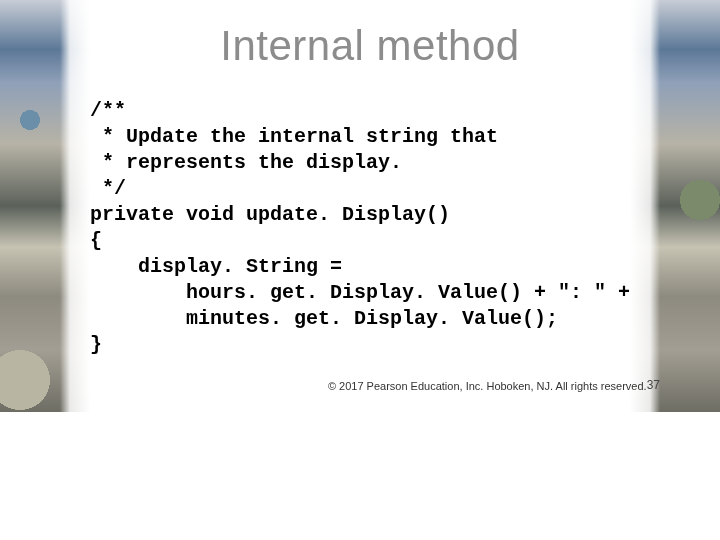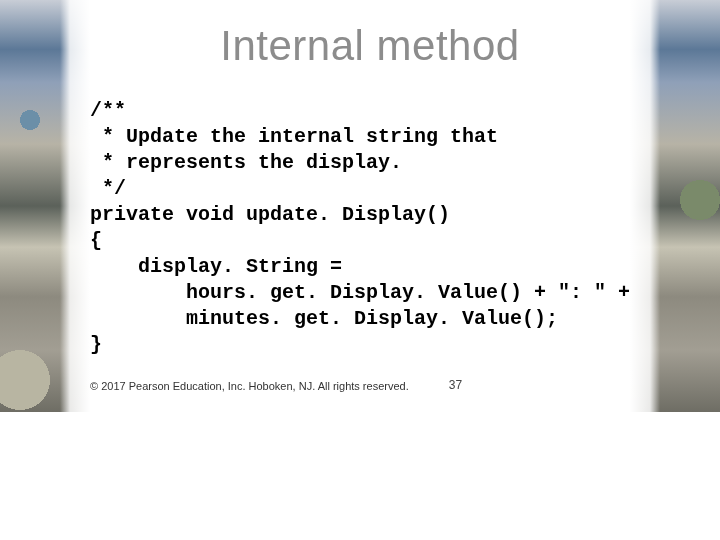--- a/index.html
+++ b/index.html
@@ -67,25 +67,24 @@
     color: #000;
     white-space: pre;
     margin-left: 20px;
   }
   .footer {
     position: absolute;
     bottom: 20px;
     left: 90px;
     right: 60px;
     display: flex;
-    justify-content: flex-start;
+    justify-content: flex-end;
     align-items: flex-end;
     font-size: 11px;
     color: #333;
-    gap: 40px;
   }
   .copyright {
     font-family: Arial, Helvetica, sans-serif;
   }
   .pagenum {
     font-size: 12px;
     color: #444;
     font-family: Arial, Helvetica, sans-serif;
   }
 </style>

